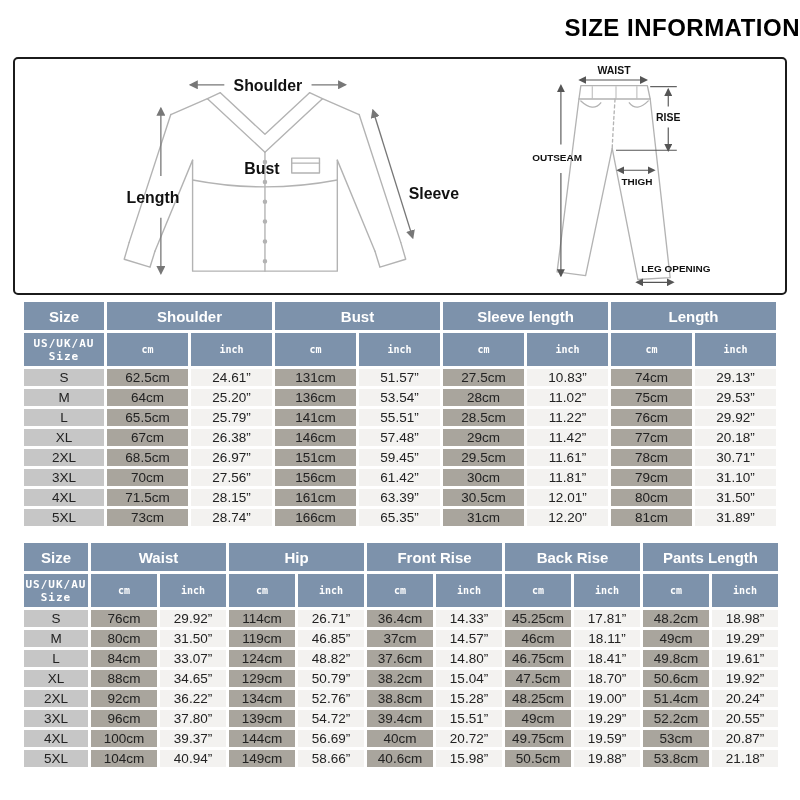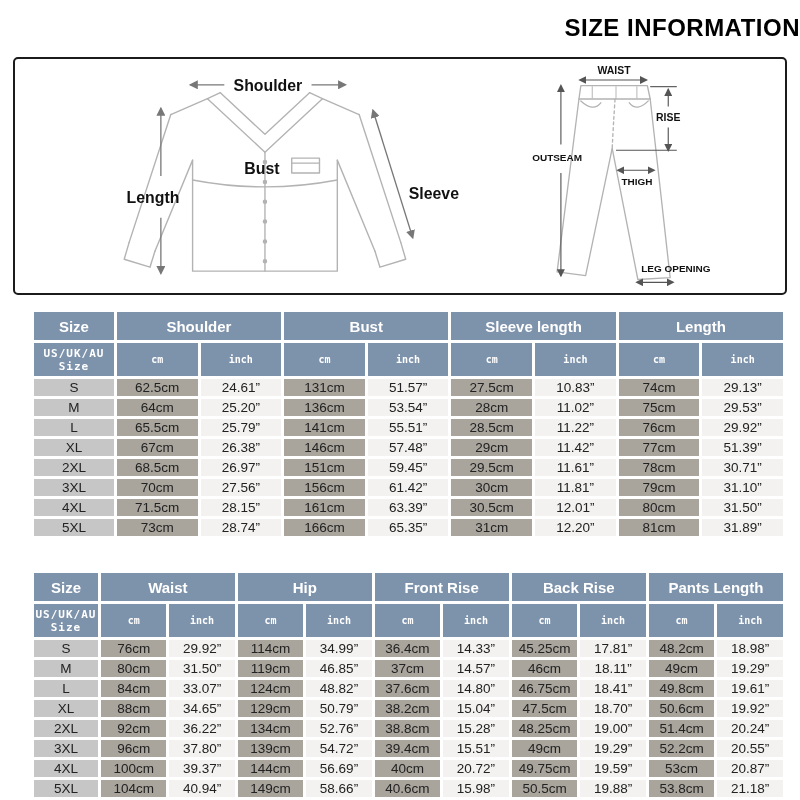--- a/index.html
+++ b/index.html
@@ -15,21 +15,21 @@
   svg text{font-family:"Liberation Sans",sans-serif;font-weight:bold;fill:#111;}
   .cloth{stroke:#b3b3b3;stroke-width:1.4;fill:none;stroke-linejoin:round;stroke-linecap:round;}
   .arrow{stroke:#777;stroke-width:1.3;fill:none;}
   .parrow{stroke:#555;stroke-width:1.2;fill:none;}
 
   .note{height:27px;line-height:27px;overflow:hidden;margin-top:2px;}
   .note span{display:inline-block;white-space:nowrap;font-size:21px;color:#000;
              letter-spacing:-0.3px;transform:scaleX(0.86);transform-origin:0 50%;}
 
   .tables{margin:1px 0 0 17px;}
-  table{border-collapse:separate;border-spacing:3px;table-layout:fixed;margin:14px;}
+  table{border-collapse:separate;border-spacing:3px;table-layout:fixed;margin:4px;}
   th,td{text-align:center;vertical-align:middle;overflow:hidden;padding:0;white-space:nowrap;}
   thead th{background:var(--header-bg,#7d92ab);color:var(--header-text,#fff);}
   .group-h{font-size:15px;font-weight:bold;height:28px;}
   .sub-h{font-family:"DejaVu Sans Mono",monospace;font-weight:bold;font-size:10px;height:33px;}
   .size-sub{font-size:11px;line-height:13px;letter-spacing:1px;}
   td{font-size:13.5px;height:17px;color:var(--value-text,#222);}
   td.size{background:var(--size-cell-bg,#c6c6c6);}
   td.cm{background:var(--cm-cell-bg,#a9a59d);}
   td.inch{background:var(--inch-cell-bg,#f3f2f0);}
   table.t1 col.col-size{width:80px;} table.t1 col.col-unit{width:81px;}
@@ -188,21 +188,21 @@
           </tr>
           <tr class="">
             <td class="size">XL</td>
             <td class="cm">67cm</td>
             <td class="inch">26.38”</td>
             <td class="cm">146cm</td>
             <td class="inch">57.48”</td>
             <td class="cm">29cm</td>
             <td class="inch">11.42”</td>
             <td class="cm">77cm</td>
-            <td class="inch">51.39”</td>
+            <td class="inch">20.18”</td>
           </tr>
           <tr class="">
             <td class="size">2XL</td>
             <td class="cm">68.5cm</td>
             <td class="inch">26.97”</td>
             <td class="cm">151cm</td>
             <td class="inch">59.45”</td>
             <td class="cm">29.5cm</td>
             <td class="inch">11.61”</td>
             <td class="cm">78cm</td>
@@ -280,21 +280,21 @@
             <th class="sub-h">cm</th>
             <th class="sub-h">inch</th>
           </tr>
         </thead>
         <tbody>
           <tr class="">
             <td class="size">S</td>
             <td class="cm">76cm</td>
             <td class="inch">29.92”</td>
             <td class="cm">114cm</td>
-            <td class="inch">34.99”</td>
+            <td class="inch">26.71”</td>
             <td class="cm">36.4cm</td>
             <td class="inch">14.33”</td>
             <td class="cm">45.25cm</td>
             <td class="inch">17.81”</td>
             <td class="cm">48.2cm</td>
             <td class="inch">18.98”</td>
           </tr>
           <tr class="">
             <td class="size">M</td>
             <td class="cm">80cm</td>

